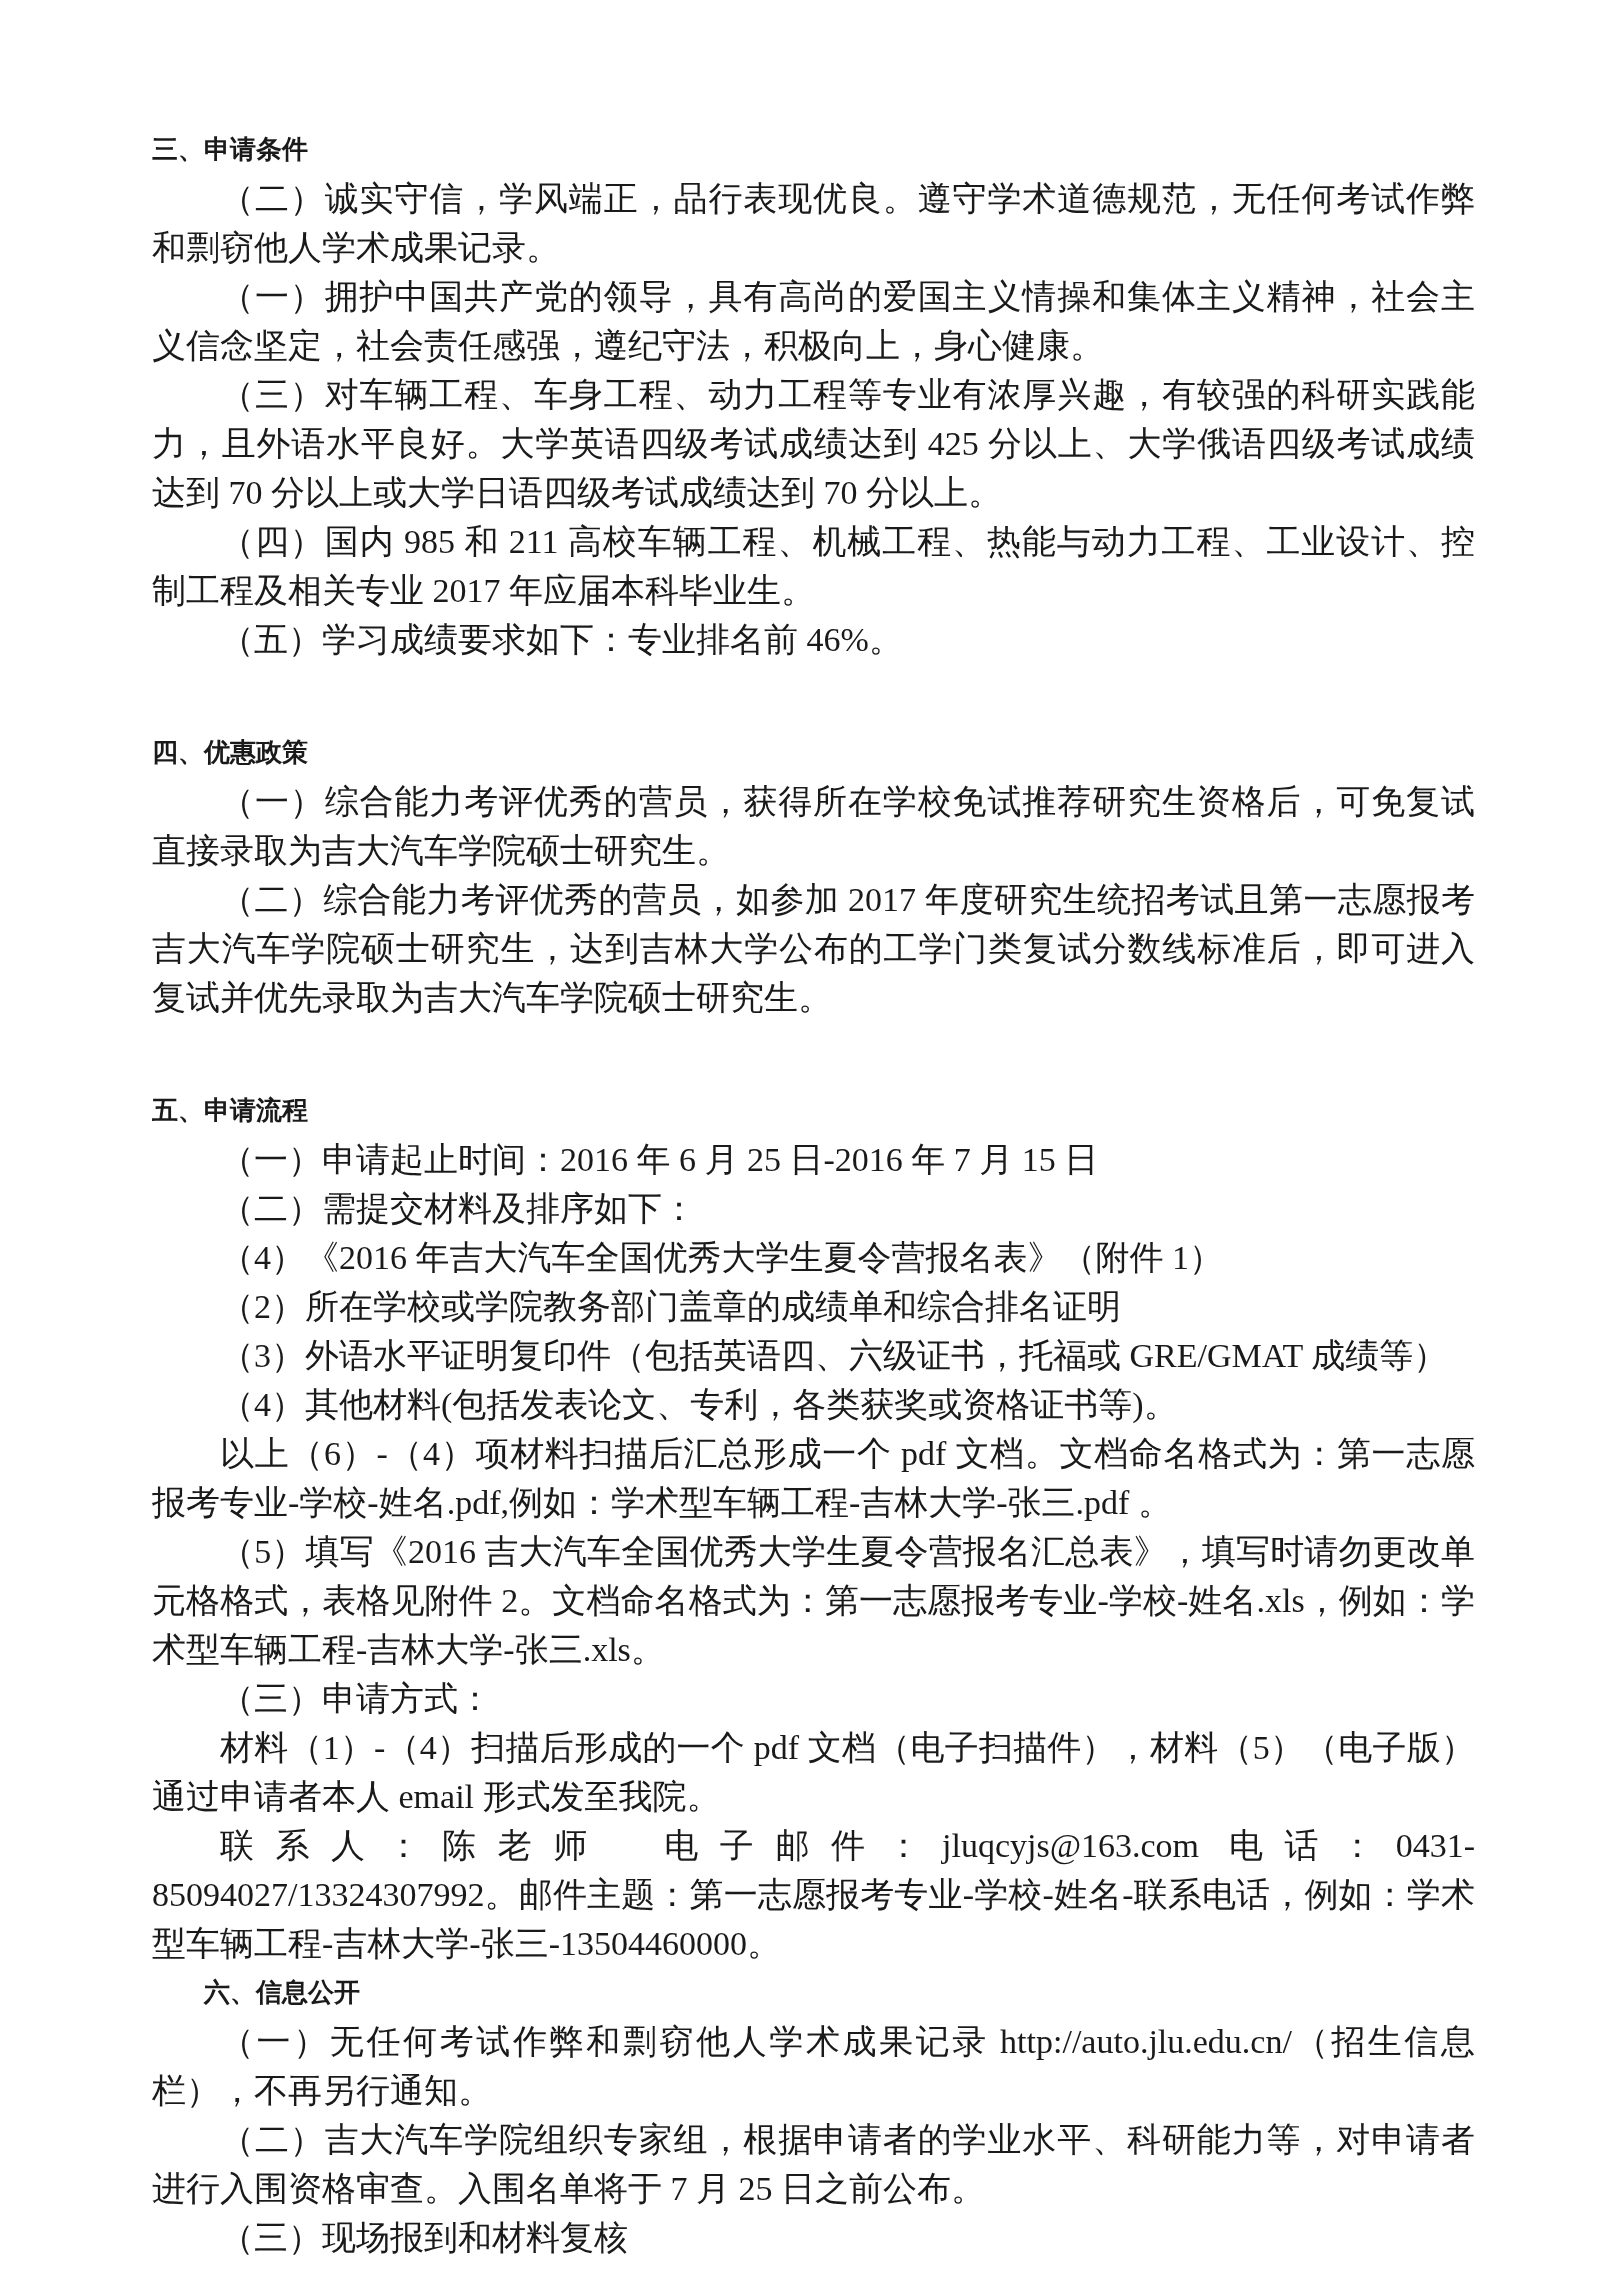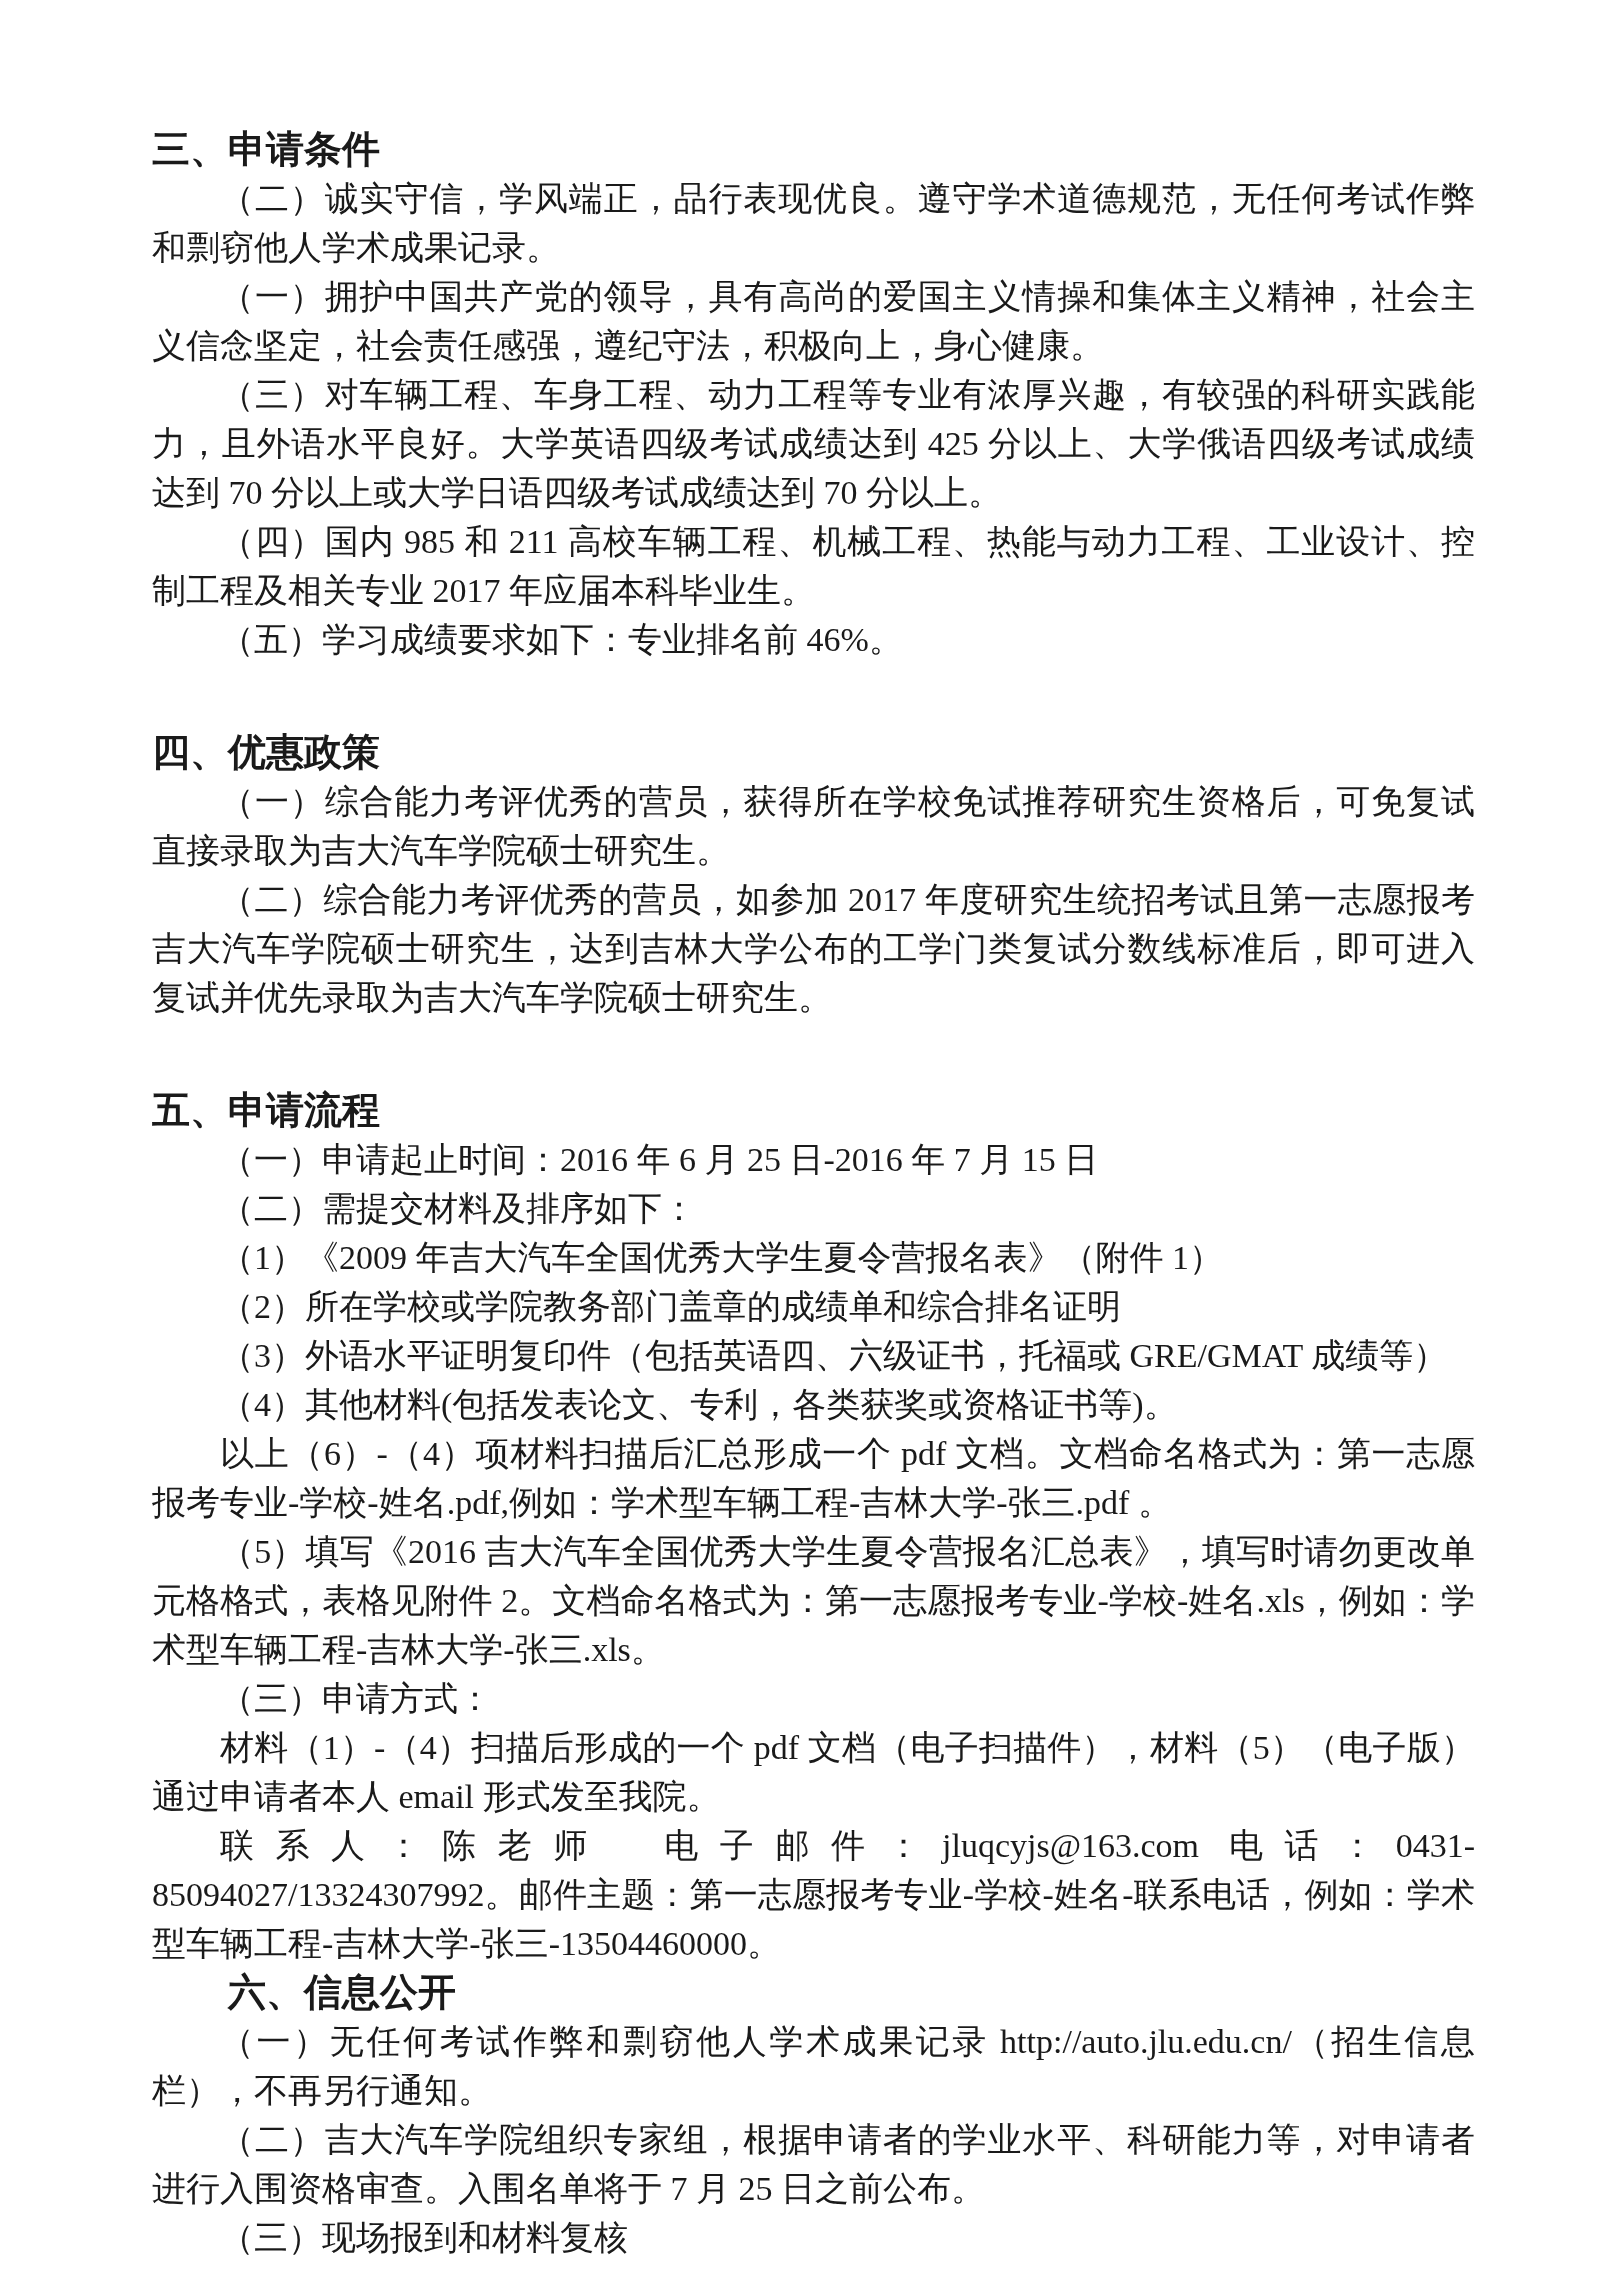--- a/index.html
+++ b/index.html
@@ -18,21 +18,21 @@
     box-sizing: border-box;
     width: 1621px;
     height: 2293px;
     padding: 125px 146px 0 152px;
     background: #ffffff;
   }
   .section { margin: 0; }
   .section.gap-before { margin-top: 64px; }
   .heading {
     margin: 0;
-    font-size: 38px;
+    font-size: 26px;
     line-height: 49px;
     font-weight: bold;
     color: inherit;
   }
   .heading.indented { text-indent: 2em; }
   .para {
     margin: 0;
     font-size: 34px;
     line-height: 49px;
     text-indent: 2em;
@@ -58,21 +58,21 @@
   <div class="section gap-before">
     <h2 class="heading">四、优惠政策</h2>
     <p class="para">（一）综合能力考评优秀的营员，获得所在学校免试推荐研究生资格后，可免复试直接录取为吉大汽车学院硕士研究生。</p>
     <p class="para">（二）综合能力考评优秀的营员，如参加 2017 年度研究生统招考试且第一志愿报考吉大汽车学院硕士研究生，达到吉林大学公布的工学门类复试分数线标准后，即可进入复试并优先录取为吉大汽车学院硕士研究生。</p>
   </div>
 
   <div class="section gap-before">
     <h2 class="heading">五、申请流程</h2>
     <p class="para">（一）申请起止时间：2016 年 6 月 25 日-2016 年 7 月 15 日</p>
     <p class="para">（二）需提交材料及排序如下：</p>
-    <p class="para">（1）《2009 年吉大汽车全国优秀大学生夏令营报名表》（附件 1）</p>
+    <p class="para">（4）《2016 年吉大汽车全国优秀大学生夏令营报名表》（附件 1）</p>
     <p class="para">（2）所在学校或学院教务部门盖章的成绩单和综合排名证明</p>
     <p class="para">（3）外语水平证明复印件（包括英语四、六级证书，托福或 GRE/GMAT 成绩等）</p>
     <p class="para">（4）其他材料(包括发表论文、专利，各类获奖或资格证书等)。</p>
     <p class="para">以上（6）-（4）项材料扫描后汇总形成一个 pdf 文档。文档命名格式为：第一志愿报考专业-学校-姓名.pdf,例如：学术型车辆工程-吉林大学-张三.pdf 。</p>
     <p class="para">（5）填写《2016 吉大汽车全国优秀大学生夏令营报名汇总表》，填写时请勿更改单元格格式，表格见附件 2。文档命名格式为：第一志愿报考专业-学校-姓名.xls，例如：学术型车辆工程-吉林大学-张三.xls。</p>
     <p class="para">（三）申请方式：</p>
     <p class="para">材料（1）-（4）扫描后形成的一个 pdf 文档（电子扫描件），材料（5）（电子版）通过申请者本人 email 形式发至我院。</p>
     <p class="para">联系人：陈老师　电子邮件：jluqcyjs@163.com 电话：0431-85094027/13324307992。邮件主题：第一志愿报考专业-学校-姓名-联系电话，例如：学术型车辆工程-吉林大学-张三-13504460000。</p>
   </div>
 

